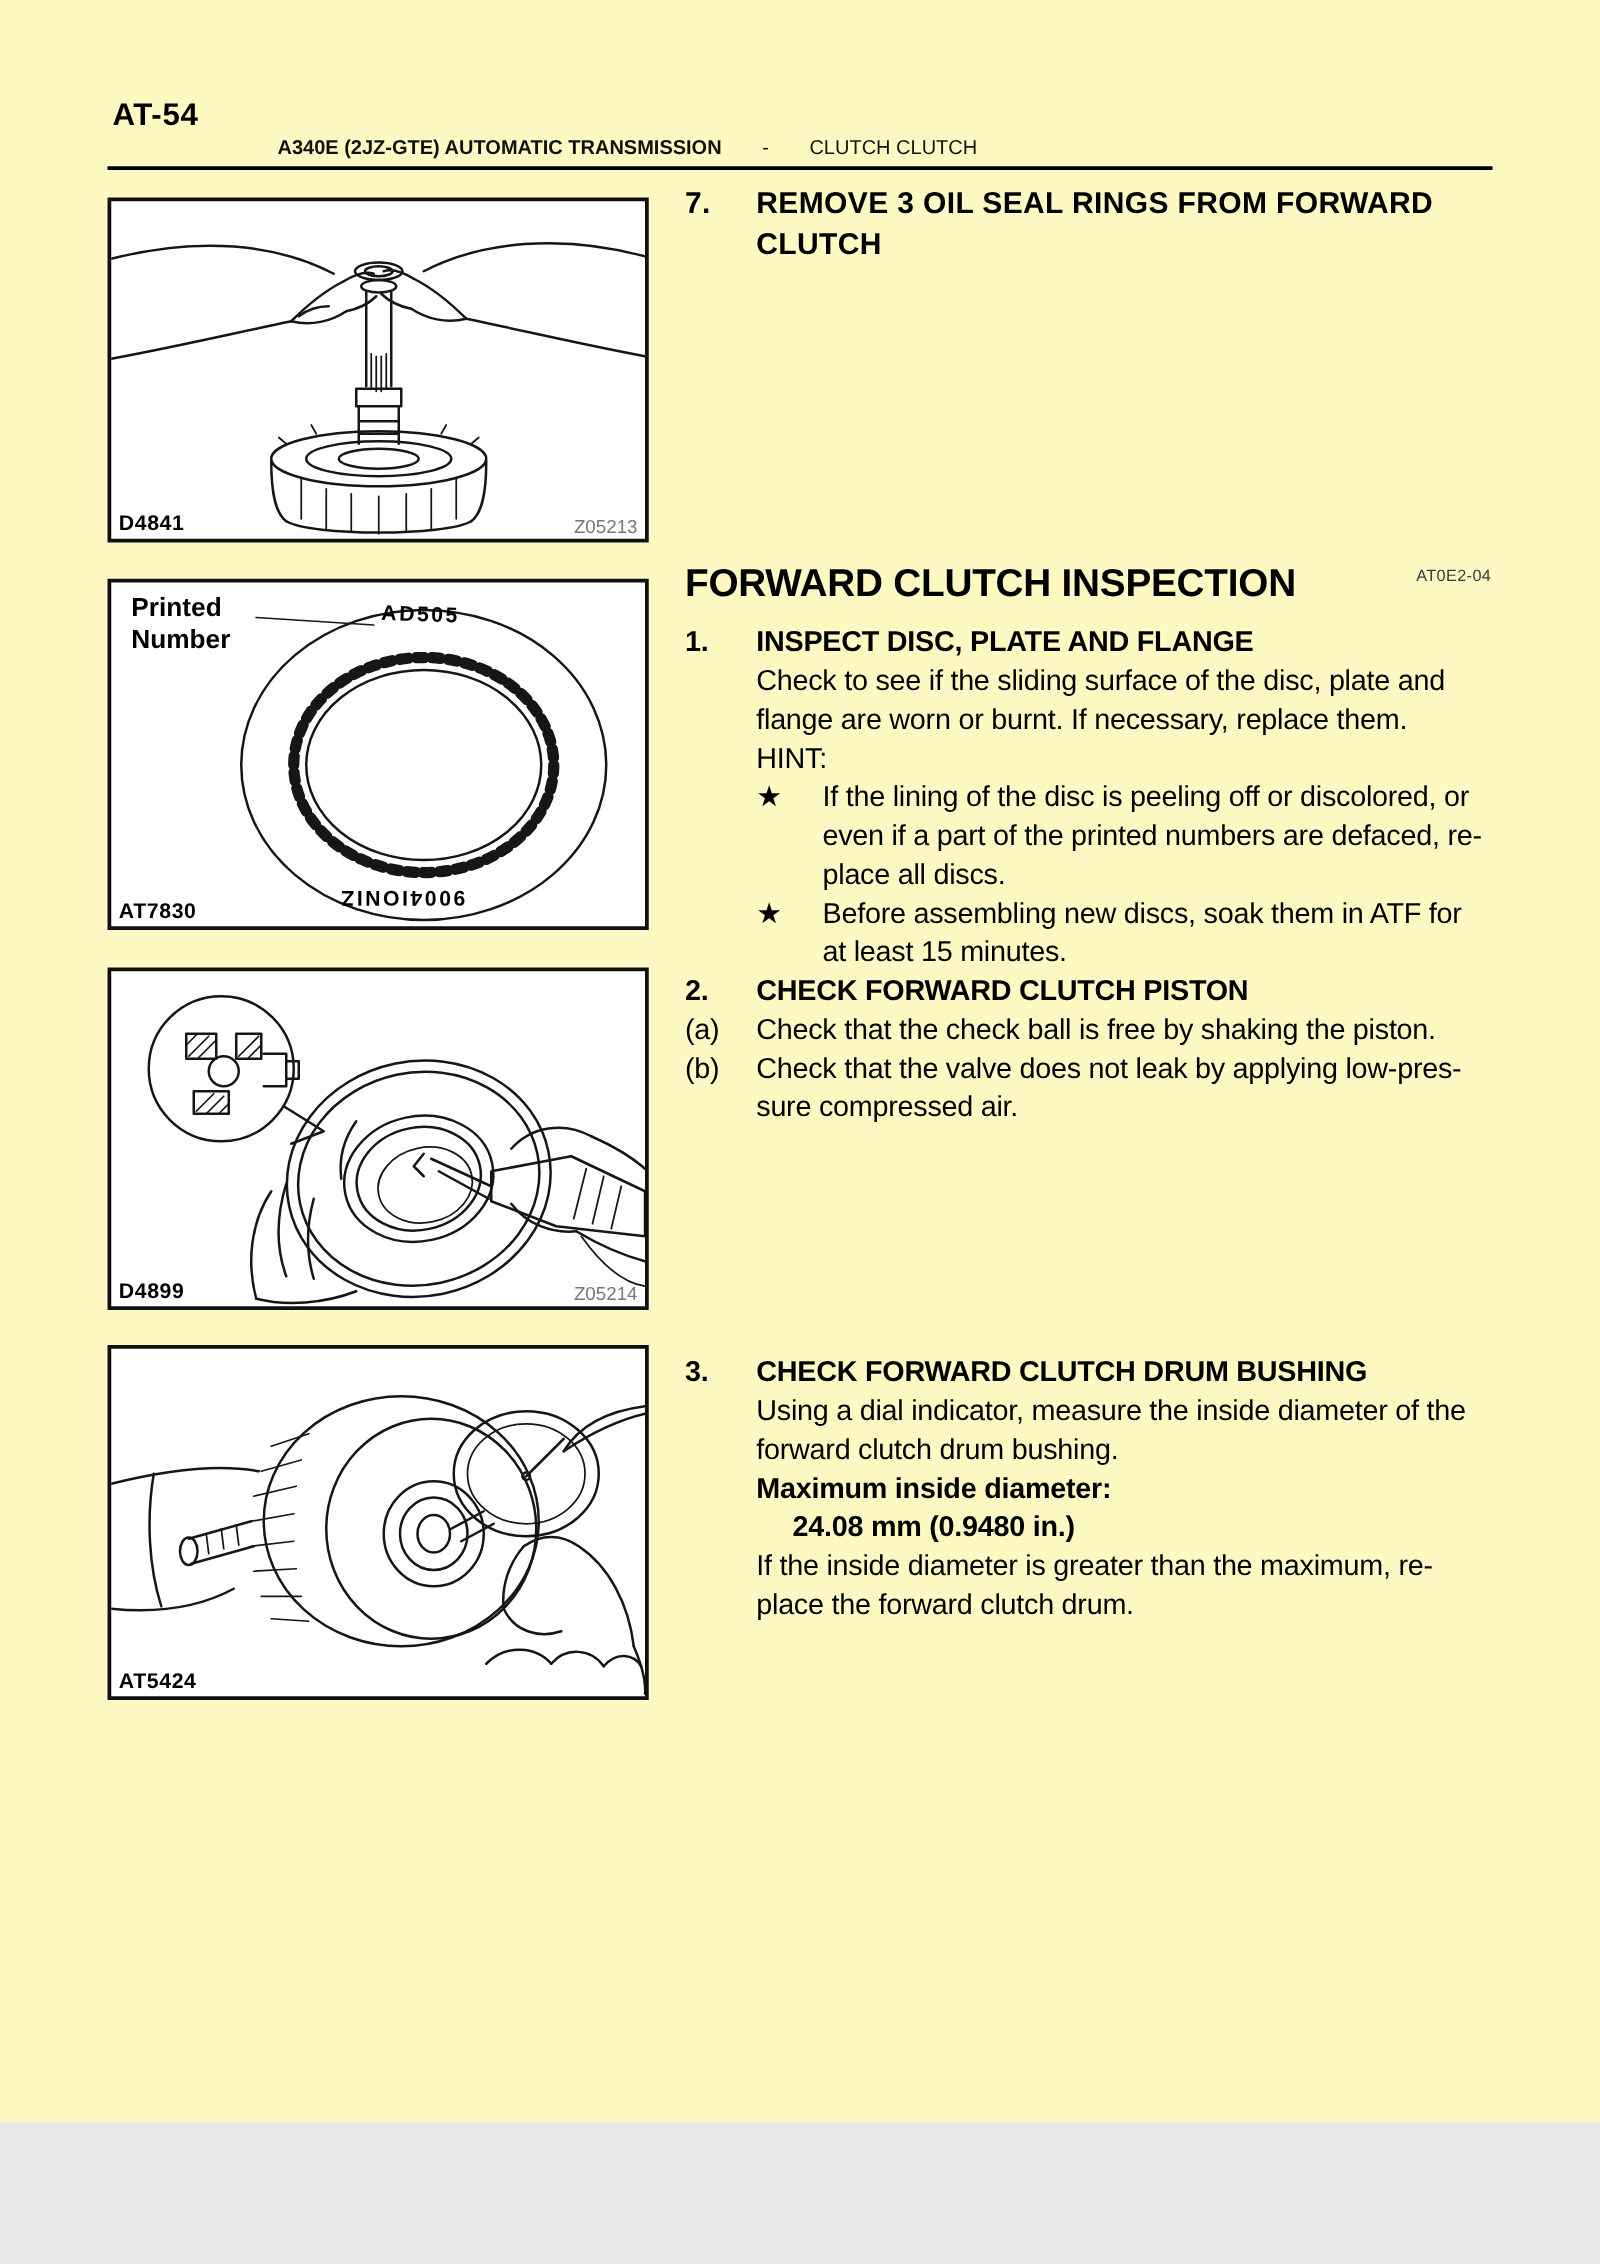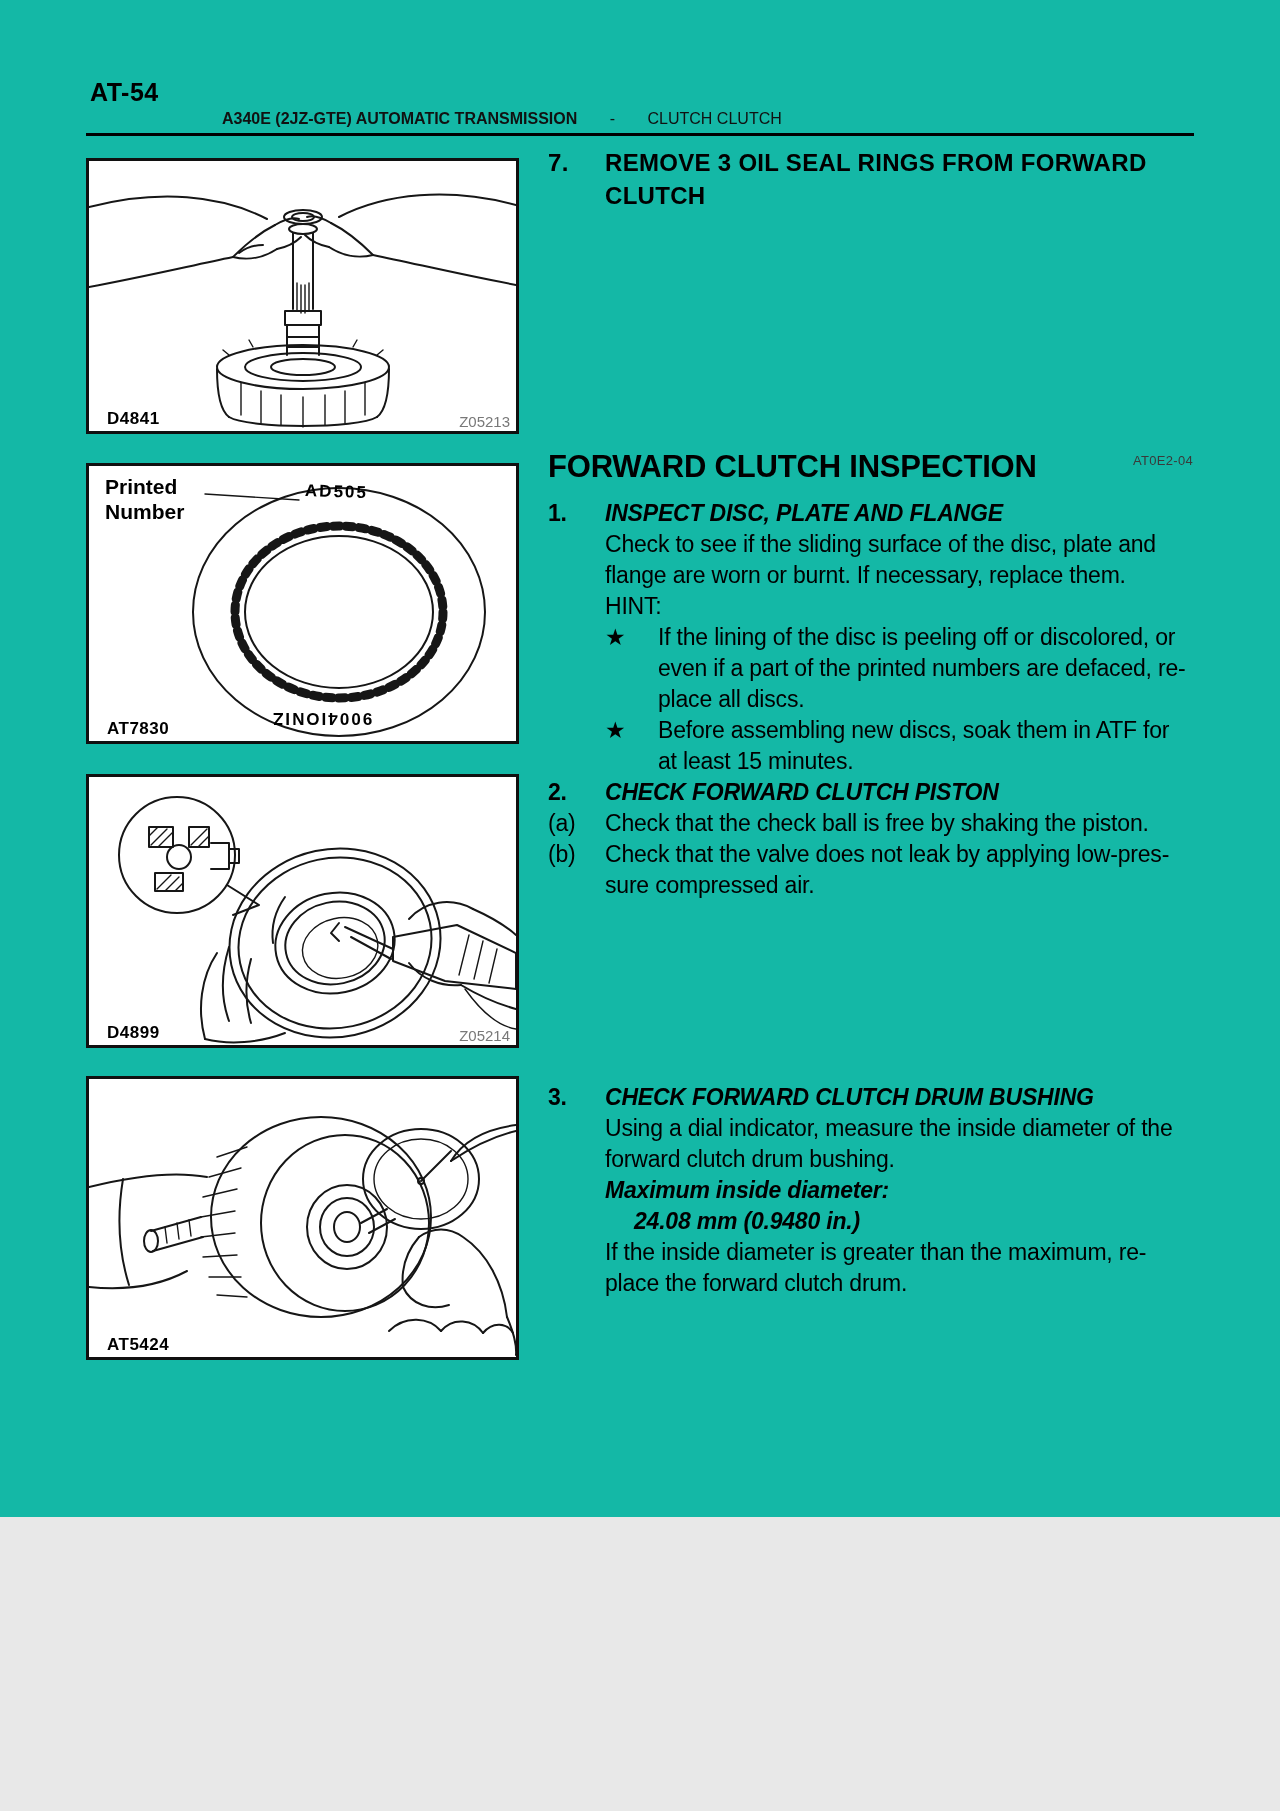--- a/index.html
+++ b/index.html
@@ -1,40 +1,40 @@
 <!DOCTYPE html>
 <html><head>
 <meta charset="utf-8">
 <style>
   html,body{margin:0;padding:0;background:#e8e8e8;}
   .page{
-    position:relative;width:1280px;height:1517px;background:#14b8a6;
+    position:relative;width:1280px;height:1698px;background:#fef9c3;
     font-family:"Liberation Sans","DejaVu Sans",sans-serif;color:#000;
     overflow:hidden;margin:0 auto;
   }
   
   .page-code{position:absolute;left:90px;top:78px;font-size:25px;font-weight:bold;letter-spacing:.5px;}
   .running-head{position:absolute;left:222px;top:110px;font-size:16px;white-space:nowrap;color:#111;}
   .running-head .rh-bold{font-weight:bold;}
   .running-head .rh-sep{margin:0 28px;}
   .head-rule{position:absolute;left:86px;top:133px;width:1108px;height:3px;background:#000;}
   
   .figure{position:absolute;left:86px;width:433px;border:3px solid #101010;background:#fff;box-sizing:border-box;}
   .fig-svg{position:absolute;inset:0;width:100%;height:100%;}
-  .fig-code-left{position:absolute;left:18px;bottom:2px;font-weight:bold;font-size:17px;letter-spacing:.5px;}
+  .fig-code-left{position:absolute;left:6px;bottom:2px;font-weight:bold;font-size:17px;letter-spacing:.5px;}
   .fig-code-right{position:absolute;right:6px;bottom:1px;font-size:15px;color:#787878;}
   .callout-label{position:absolute;left:16px;top:8px;font-size:21px;font-weight:bold;line-height:1.2;white-space:pre-line;}
   .ad505{position:absolute;left:216px;top:16px;font-size:17px;font-weight:bold;letter-spacing:2px;transform:rotate(2deg);}
   .ring-bottom-number{position:absolute;left:182px;top:242px;font-size:17px;font-weight:bold;letter-spacing:2px;transform:rotate(180deg);}
   
   .txt{position:absolute;left:548px;width:710px;font-size:23px;line-height:31px;letter-spacing:-.2px;}
   .row{display:flex;}
   .gut{flex:none;width:57px;font-weight:bold;}
   .gut-label{flex:none;width:57px;font-weight:normal;}
-  .bold{font-weight:bold;font-style:italic;}
+  .bold{font-weight:bold;}
   .pre{white-space:pre;}
   .prelines{white-space:pre-line;}
   .step7{top:146px;font-size:24px;line-height:33px;font-weight:bold;letter-spacing:.3px;}
   .section-heading{top:449px;font-size:31px;font-weight:bold;letter-spacing:-.2px;line-height:36px;}
   .ref-code{position:absolute;left:1133px;top:453px;font-size:13px;letter-spacing:.3px;color:#3a3a3a;}
   .flow{top:498px;}
   .hint-row{display:flex;}
   .hint-bullet{flex:none;width:53px;}
   .indent{margin-left:57px;}
   .spec-value{margin-left:86px;}

